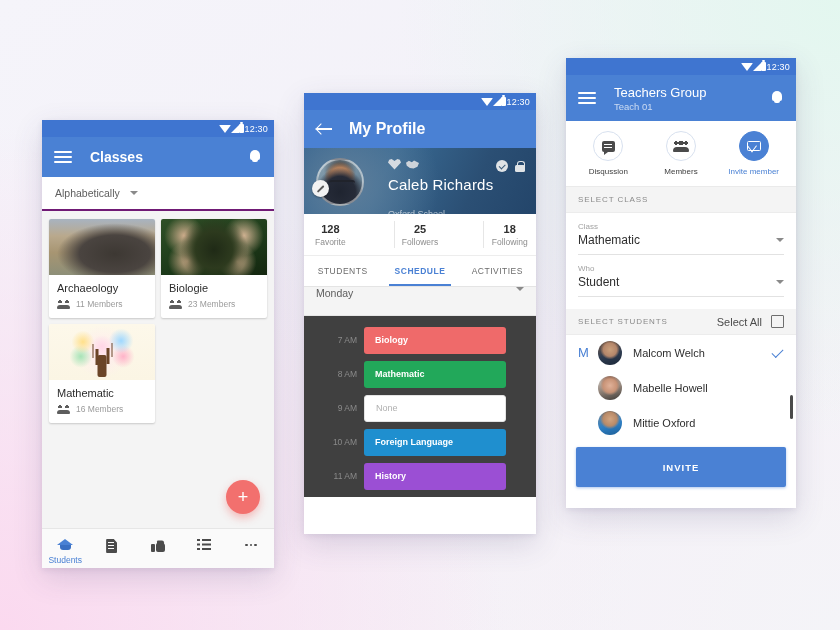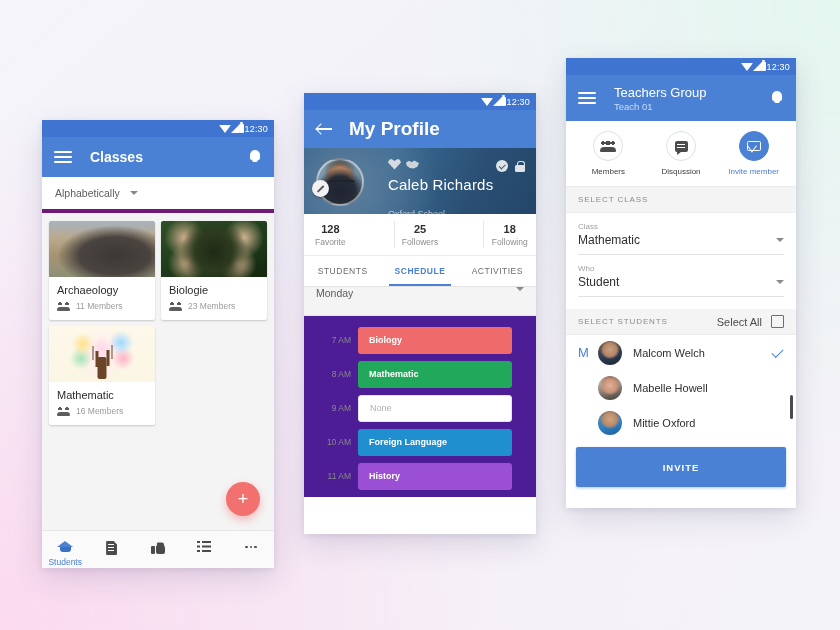--- a/index.html
+++ b/index.html
@@ -37,21 +37,21 @@
   .hamburger { width:18px; display:flex; flex-direction:column; gap:3px; cursor:pointer; }
   .hamburger i { display:block; height:2px; background:#fff; border-radius:1px; }
   .bell { width:14px;height:16px;position:relative; cursor:pointer; }
   .bell:before{content:"";position:absolute;left:2px;top:1px;width:10px;height:10px;background:#fff;border-radius:5px 5px 2px 2px;}
   .bell:after{content:"";position:absolute;left:4px;top:11px;width:6px;height:2px;background:#fff;border-radius:0 0 3px 3px;}
 
   
   #phone1 { left:42px; top:120px; width:232px; height:448px; }
   #phone1 .appbar { height:40px; padding:0 12px; }
   #phone1 .appbar .title { font-size:14px; font-weight:bold; margin-left:18px; flex:1; }
-  .sortbar { height:33px; display:flex; align-items:center; padding:16px 13px; background:#fff; border-bottom:4px solid #701a75;}
+  .sortbar { height:33px; display:flex; align-items:center; padding:16px 13px; background:#fff; border-bottom:2px solid #701a75;}
   .sortbar .lbl { font-size:10.5px; color:#5d5d5d; }
   .caret { width:0;height:0;border-left:4px solid transparent;border-right:4px solid transparent;border-top:4px solid #8a8a8a;margin-left:10px; }
   .cards-area { background:#f4f4f4; padding:8px 7px; height:317px; position:relative; }
   .cardgrid { display:flex; flex-wrap:wrap; gap:6px; }
   .ccard { width:106px; background:#fff; border-radius:2px; box-shadow:0 1px 2px rgba(0,0,0,.18); overflow:hidden; }
   .cthumb { height:56px; background-size:cover; background-position:center; }
   .thumb-arch {
     background:
       radial-gradient(ellipse at 62% 62%, #3d3833 0%, #4a4440 38%, rgba(74,68,64,0) 62%),
       linear-gradient(180deg,#a8b3c0 0%,#b9a98d 30%,#a79572 60%,#8d8f78 100%);
@@ -110,21 +110,21 @@
   .list-ico:after{content:"";position:absolute;left:5px;top:0;width:9px;height:2px;background:#4b4b4b;box-shadow:0 4.5px 0 #4b4b4b,0 9px 0 #4b4b4b;}
   .dots-ico { width:14px;height:12px;display:flex;align-items:center;justify-content:center;gap:2px; }
   .dots-ico i{width:2.6px;height:2.6px;background:#4b4b4b;border-radius:50%;display:block;}
 
   
   #phone2 { left:304px; top:93px; width:232px; height:441px; }
   #phone2 .appbar { height:38px; padding:0 13px; }
   .backarrow { width:15px;height:12px;position:relative;cursor:pointer; }
   .backarrow:before{content:"";position:absolute;top:5px;left:0;width:15px;height:1.8px;background:#fff;}
   .backarrow:after{content:"";position:absolute;top:2.4px;left:0;width:7px;height:7px;border-left:1.8px solid #fff;border-bottom:1.8px solid #fff;transform:rotate(45deg);}
-  #phone2 .appbar .title { font-size:19px; font-weight:bold; margin-left:17px; }
+  #phone2 .appbar .title { font-size:16px; font-weight:bold; margin-left:17px; }
   .profhero {
     height:66px; position:relative; padding:9px 12px 0 24px;
     background:
       radial-gradient(circle at 18% 55%, #5f7f9b 0%, rgba(95,127,155,0) 48%),
       linear-gradient(115deg,#2f5f8c 0%,#396a93 35%,#2b4f74 72%,#23456a 100%);
   }
   .avatar-wrap { position:absolute; left:12px; top:10px; width:48px; height:48px; }
   .avatar {
     width:48px;height:48px;border-radius:50%;border:2px solid rgba(255,255,255,.45);
     background:
@@ -153,21 +153,21 @@
   .stat { flex:1; display:flex; flex-direction:column; align-items:center; justify-content:center; gap:2px; position:relative; }
   .stat + .stat:before{content:"";position:absolute;left:0;top:7px;bottom:7px;width:1px;background:#e6e6e6;}
   .stat-num { font-size:11px; font-weight:bold; color:#303030; }
   .stat-lbl { font-size:8.5px; color:#8d8d8d; }
   .tabs { display:flex; height:32px; background:#fff; border-top:1px solid #ededed; border-bottom:1px solid #e4e4e4;}
   .tab { flex:1; display:flex; align-items:center; justify-content:center; font-size:8.5px; color:#6b6b6b; letter-spacing:.5px; cursor:pointer; position:relative;}
   .tab.active { color:#4a81d4; font-weight:bold; }
   .tab.active:after { content:""; position:absolute; left:10%; right:10%; bottom:0; height:2px; background:#4a81d4; }
   .dayrow { height:29px; background:#f4f4f4; display:flex; align-items:flex-start; padding:0 12px; border-bottom:1px solid #e6e6e6;}
   .dayrow .lbl { font-size:10.5px; color:#5d5d5d; flex:1; }
-  .sched { background:#4c1d95; padding:7px 12px 4px; }
+  .sched { background:#404040; padding:7px 18px 4px; }
   .srow { display:flex; align-items:center; height:34px; padding:0 12px 0 8px; }
   .stime { width:34px; font-size:8.5px; color:#8a8a8a; text-align:right; padding-right:7px; flex:none; }
   .sblk { flex:1; height:27px; border-radius:3px; display:flex; align-items:center; padding-left:11px; color:#fff; font-size:9px; font-weight:bold; }
   .sblk.empty { background:#fff; border:1px solid #e4e4e4; color:#b0b0b0; font-weight:normal; }
 
   
   #phone3 { left:566px; top:58px; width:230px; height:450px; }
   #phone3 .appbar { height:46px; padding:0 12px; }
   .tg-title { font-size:13px; font-weight:normal; }
   .tg-sub { font-size:9.5px; color:rgba(255,255,255,.70); margin-top:1px; }
@@ -400,29 +400,29 @@
     <span class="tg-titles">
       <div class="tg-title">Teachers Group</div>
       <div class="tg-sub">Teach 01</div>
     </span>
     <span class="bell"></span>
   </div>
 
   <div class="actions">
     <div class="act">
       <span class="act-circ">
+          <i class="chat-ico"></i>
+        </span>
+      <span class="act-lbl">Disqussion</span>
+    </div>
+    <div class="act">
+      <span class="act-circ">
           <i class="ppl-ico"></i>
         </span>
       <span class="act-lbl">Members</span>
-    </div>
-    <div class="act">
-      <span class="act-circ">
-          <i class="chat-ico"></i>
-        </span>
-      <span class="act-lbl">Disqussion</span>
     </div>
     <div class="act">
       <span class="act-circ filled">
           <i class="mail-ico"></i>
         </span>
       <span class="act-lbl accent">Invite member</span>
     </div>
   </div>
 
   <div class="sechead">

